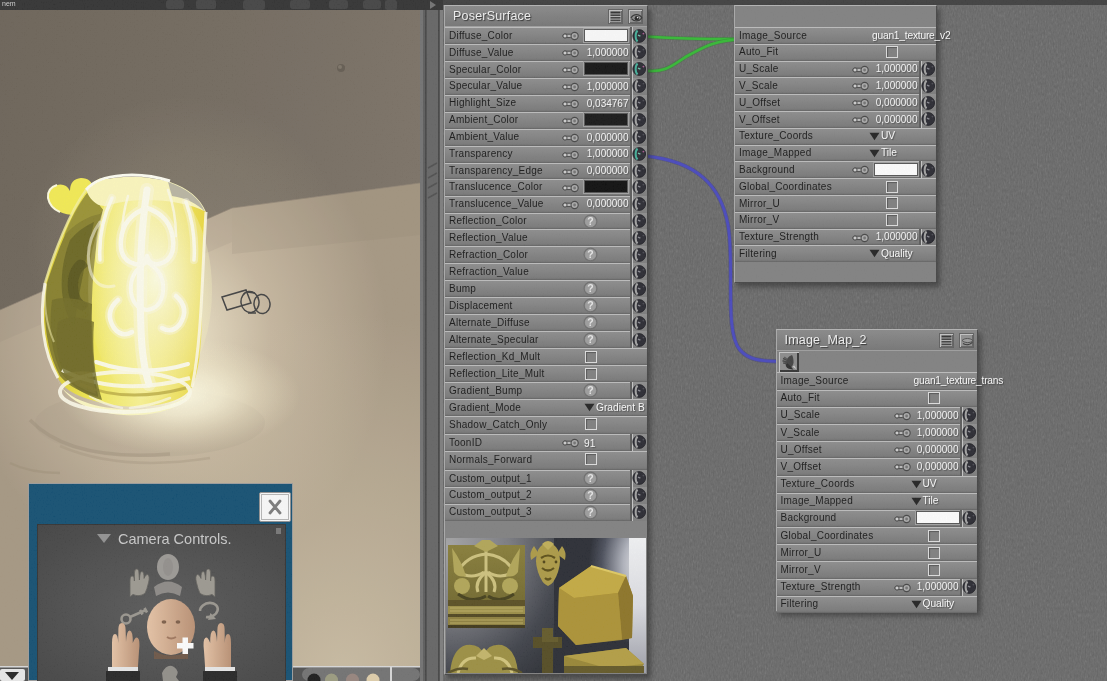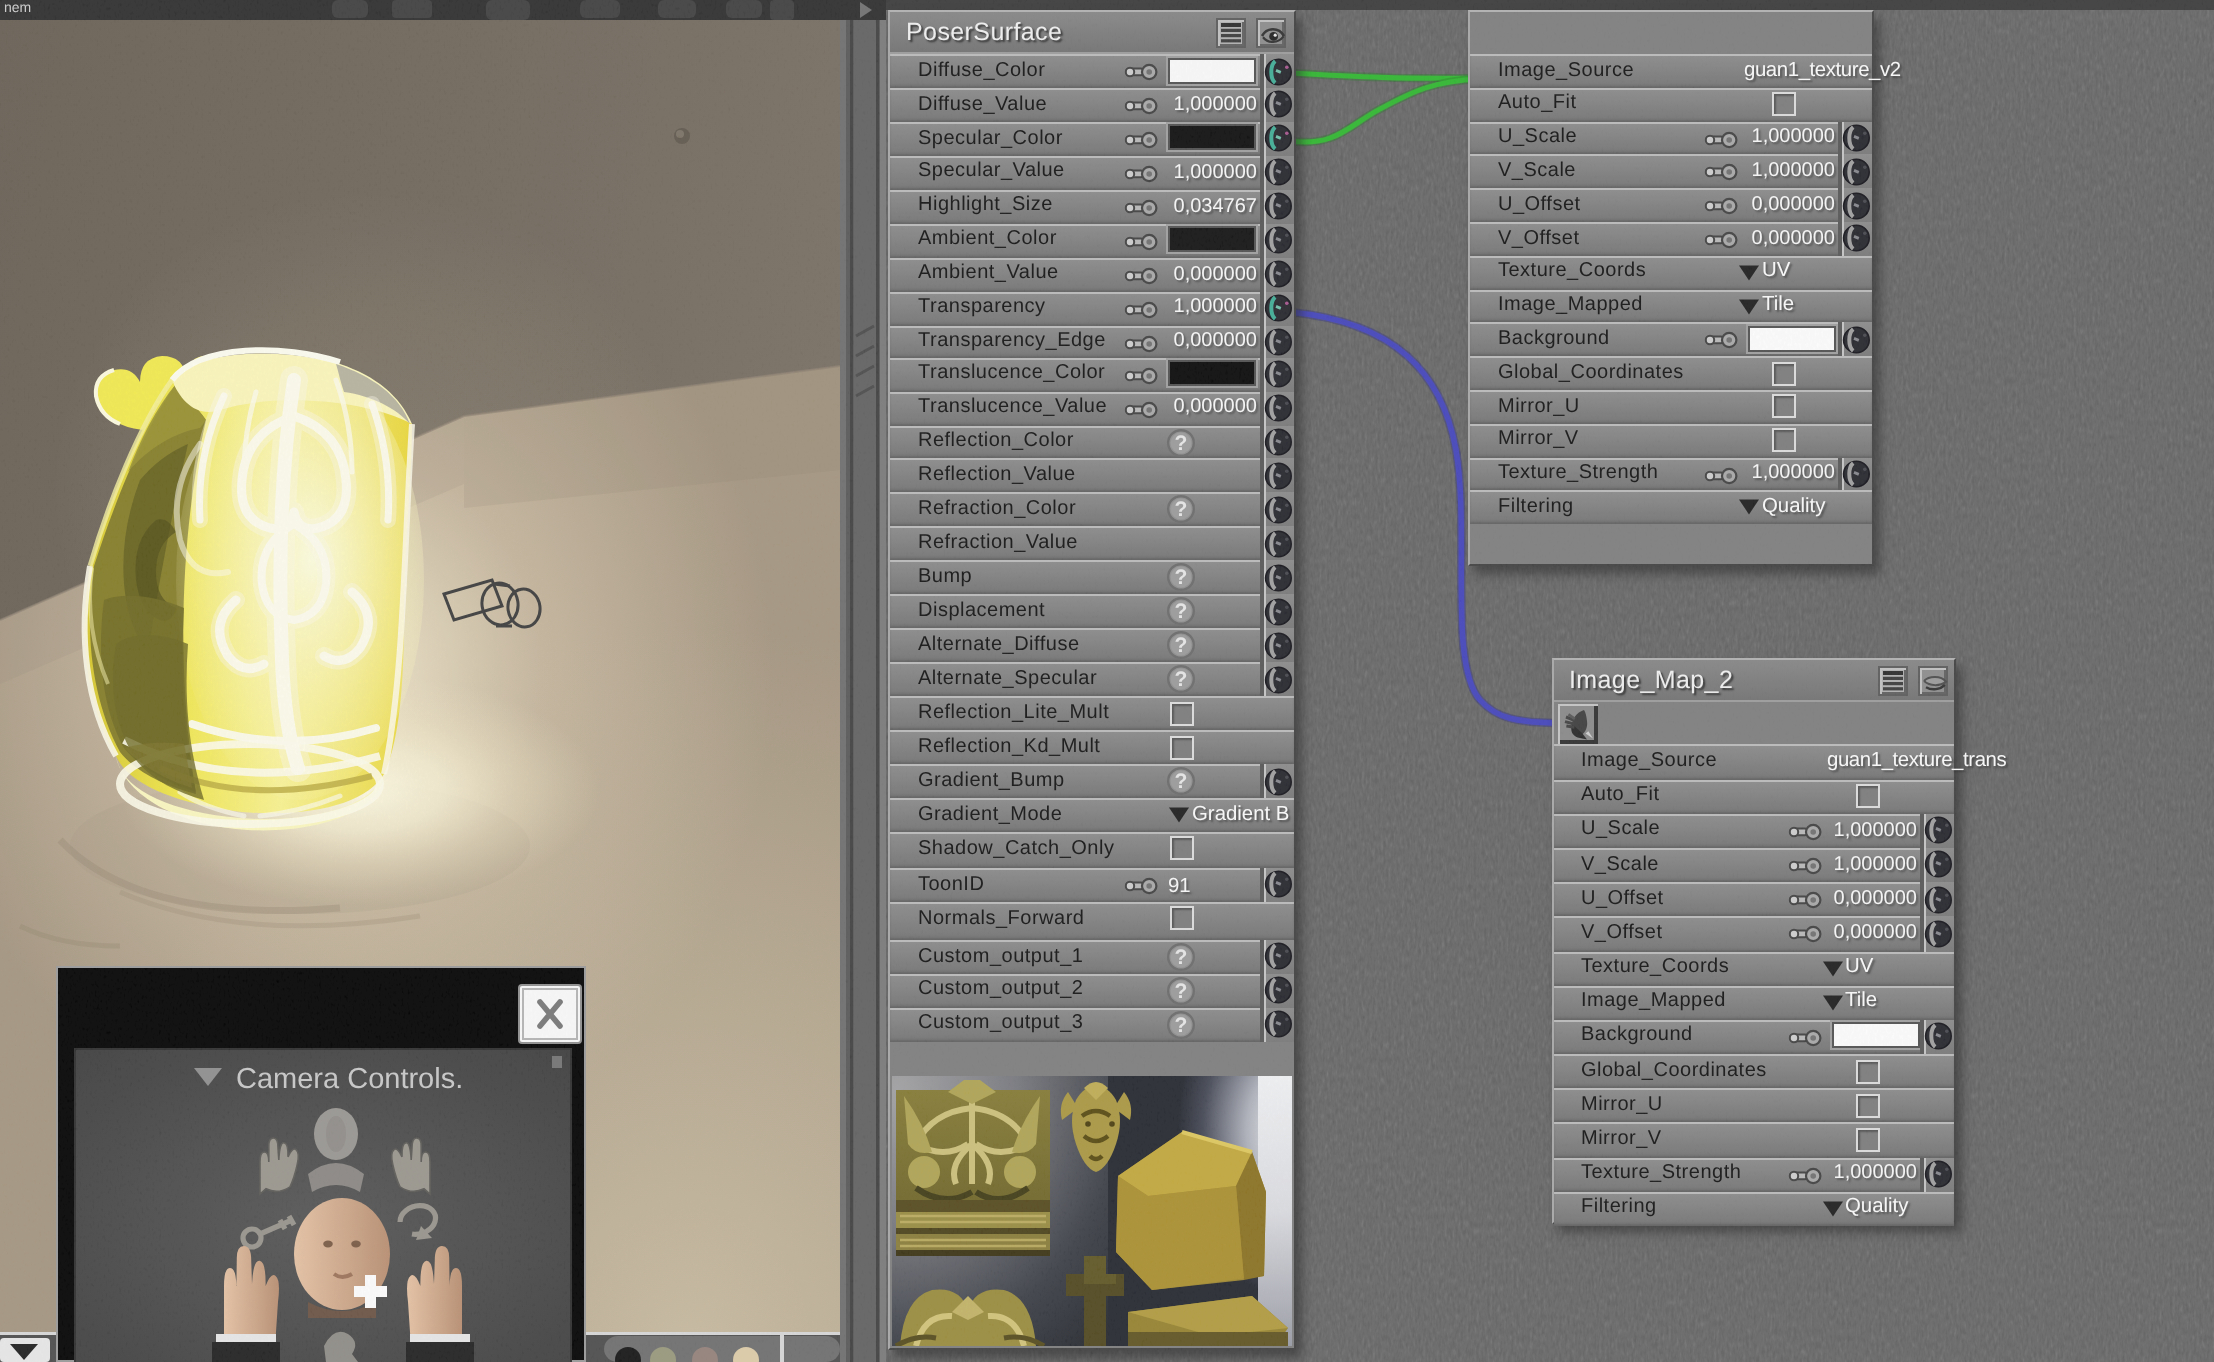--- a/index.html
+++ b/index.html
@@ -7,21 +7,21 @@
 
 .node{position:absolute;background:#7e7e7e;border-top:1px solid #b2b2b2;border-left:1px solid #a8a8a8;
  border-right:1px solid #3f3f3f;border-bottom:1px solid #3f3f3f;box-shadow:3px 4px 5px rgba(30,30,30,.55)}
 .nhdr{position:relative;height:21px;background:linear-gradient(180deg,#868686,#727272);
  border-bottom:1px solid #9c9c9c;color:#f2f2f2;font-size:12.5px;letter-spacing:.2px;line-height:21px;padding-left:8px;
  text-shadow:1px 1px 1px rgba(20,20,20,.8)}
 .hbtn{position:absolute;top:3px;width:15px;height:15px;background:#8d8d8d;border:1px solid #5a5a5a;
  box-shadow:inset 1px 1px 0 #c2c2c2, inset -1px -1px 0 #5f5f5f}
 .row{position:relative;background:linear-gradient(180deg,#8b8b8b,#777777 82%,#6f6f6f);
  box-shadow:inset 0 1px 0 rgba(255,255,255,.42), inset 0 -1px 1px rgba(40,40,40,.22)}
-.row .lb{position:absolute;left:14px;top:2.6px;font-size:10px;letter-spacing:.25px;color:#101010;white-space:nowrap}
+.row .lb{position:absolute;left:4px;top:2.6px;font-size:10px;letter-spacing:.25px;color:#101010;white-space:nowrap}
 .row .val{position:absolute;right:18.5px;top:2.8px;font-size:10px;color:#fafafa;
  text-shadow:1px 1px 1px rgba(40,40,40,.55);white-space:nowrap}
 .row .vall{position:absolute;left:139px;top:4px;font-size:10.2px;color:#fafafa;text-shadow:1px 1px 1px rgba(40,40,40,.55)}
 .row .src{position:absolute;left:137px;top:2.8px;font-size:10.2px;letter-spacing:-.2px;color:#f6f6f6;
  text-shadow:1px 1px 1px rgba(40,40,40,.5);white-space:nowrap;z-index:5}
 .row .ddt{position:absolute;top:2.6px;font-size:10.2px;color:#f6f6f6;text-shadow:1px 1px 1px rgba(40,40,40,.5);white-space:nowrap;z-index:5}
 .row .ki{position:absolute}
 .row .sw{position:absolute;border:1px solid #4f4f4f;box-shadow:0 0 0 1px #9f9f9f}
 .row .cb{position:absolute;width:12px;height:12px;background:#7c7c7c;border:1.6px solid #dedede;box-shadow:inset 1px 1px 1px rgba(0,0,0,.35)}
 .rk .kcell{position:absolute;right:0;top:0;bottom:0;width:17px;background:linear-gradient(180deg,#8b8b8b,#787878);
@@ -380,25 +380,25 @@
           <div class="kcell"></div>
           <svg class="knob" style="top:0.5px" width="16" height="16" viewBox="0 0 16 16">
 <circle cx="8.2" cy="8" r="6.4" fill="#23232b"></circle>
 <circle cx="8.2" cy="8" r="6.4" fill="none" stroke="#111118" stroke-width="0.8"></circle>
 <path d="M6.6 2.6 C 4 4.6 4 11.4 6.6 13.4" stroke="#a0a0a0" stroke-width="2" fill="none"></path>
 <path d="M7 7.2 l 2.4 1" stroke="#85858d" stroke-width="1.4"></path>
 <circle cx="12.4" cy="5.6" r="0.9" fill="#45454d"></circle>
 </svg>
         </div>
         <div class="row" style="height:16.96px">
+          <span class="lb">Reflection_Kd_Mult</span>
+          <div class="cb" style="left:139.5px;top:2.5px"></div>
+        </div>
+        <div class="row" style="height:16.96px">
           <span class="lb">Reflection_Lite_Mult</span>
-          <div class="cb" style="left:139.5px;top:2.5px"></div>
-        </div>
-        <div class="row" style="height:16.96px">
-          <span class="lb">Reflection_Kd_Mult</span>
           <div class="cb" style="left:139.5px;top:2.5px"></div>
         </div>
         <div class="row rk" style="height:16.96px">
           <span class="lb">Gradient_Bump</span>
           <svg class="ki" style="left:138px;top:1px" width="15" height="15" viewBox="0 0 15 15">
 <circle cx="7.5" cy="7.5" r="6.4" fill="#8f8f8f" stroke="#6a6a6a" stroke-width="1.2"></circle>
 <circle cx="7.5" cy="7.5" r="5.2" fill="#9b9b9b"></circle>
 <text x="7.5" y="11" font-size="10.5" font-weight="bold" fill="#e8e8e8" text-anchor="middle" font-family="Liberation Sans, sans-serif">?</text>
 </svg>
           <div class="kcell"></div>
@@ -1059,21 +1059,21 @@
 <rect x="420" y="10" width="23" height="671" fill="#585858"></rect>
 <rect x="420" y="10" width="3" height="671" fill="#6e6e6e"></rect>
 <rect x="425" y="10" width="1.5" height="671" fill="#3f3f3f"></rect>
 <rect x="427" y="10" width="11" height="671" fill="#616161"></rect>
 <rect x="438" y="10" width="1.5" height="671" fill="#3f3f3f"></rect>
 <rect x="440" y="10" width="3" height="671" fill="#7a7a7a"></rect>
 <g stroke="#4a4a4a" stroke-width="1.5">
 <path d="M428 168 l9 -5 M428 178 l9 -5 M428 188 l9 -5 M428 198 l9 -5"></path>
 </g>
 </svg>
-<div class="abs" style="left:28px;top:483px;width:265px;height:198px;background:#000000;border:1px solid #9a9a9a">
+<div class="abs" style="left:28px;top:483px;width:265px;height:198px;background:#0c4a6e;border:1px solid #9a9a9a">
 <div class="abs" style="left:230px;top:8px;width:32px;height:30px;background:#fbfbfb;border:1px solid #8f8f8f;border-radius:2px">
 <svg width="30" height="28" viewBox="0 0 30 28">
           <rect x="1.5" y="1.5" width="27" height="25" fill="none" stroke="#b5b5b5" stroke-width="1"></rect>
           <path d="M10 8 L20 20 M20 8 L10 20" stroke="#777777" stroke-width="2.8" stroke-linecap="round"></path>
         </svg>
 </div>
 <div class="abs" style="left:8px;top:40px;width:249px;height:158px;background:linear-gradient(180deg,#4e4e4e,#3c3c3c);border:1px solid #2c2c2c">
 <svg width="247" height="156" viewBox="0 0 247 156">
 <defs>
 <radialGradient id="ccv" cx="0.5" cy="0.55" r="0.75">

